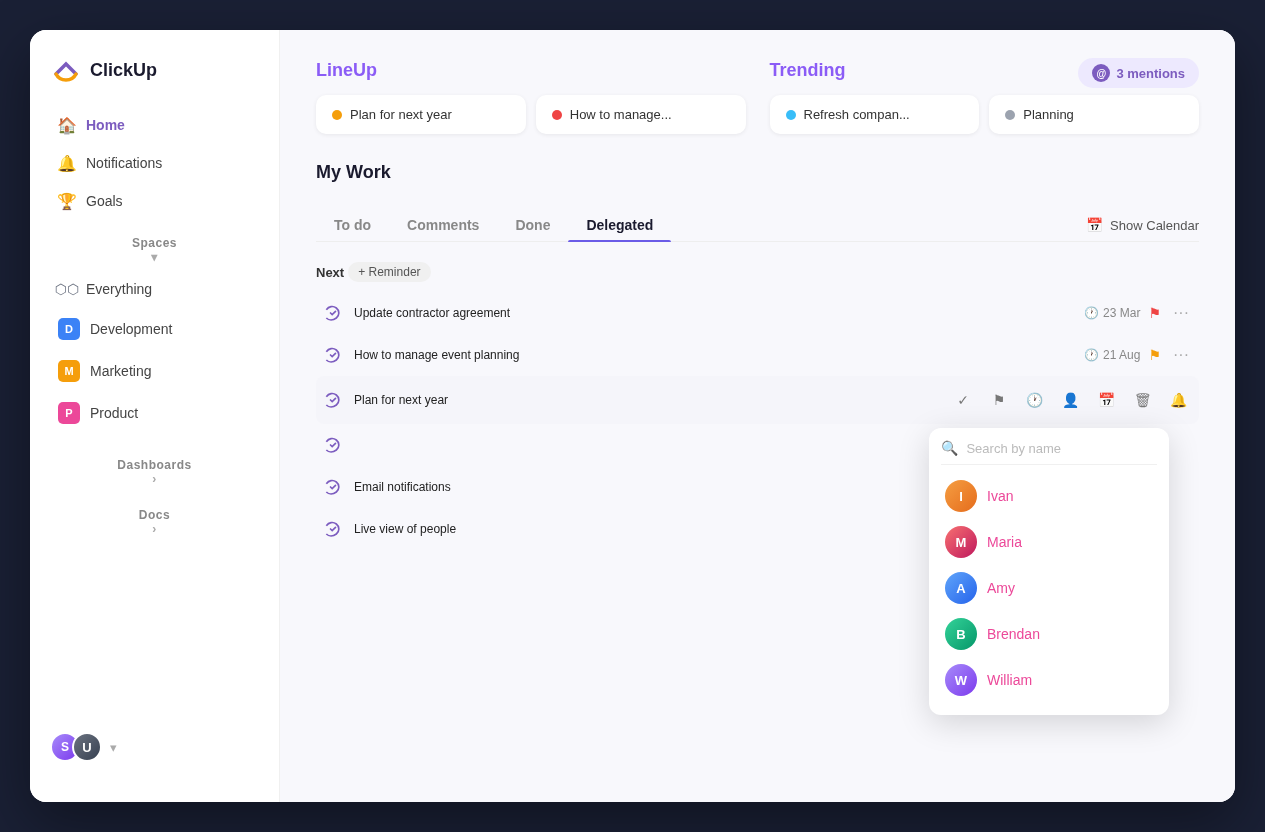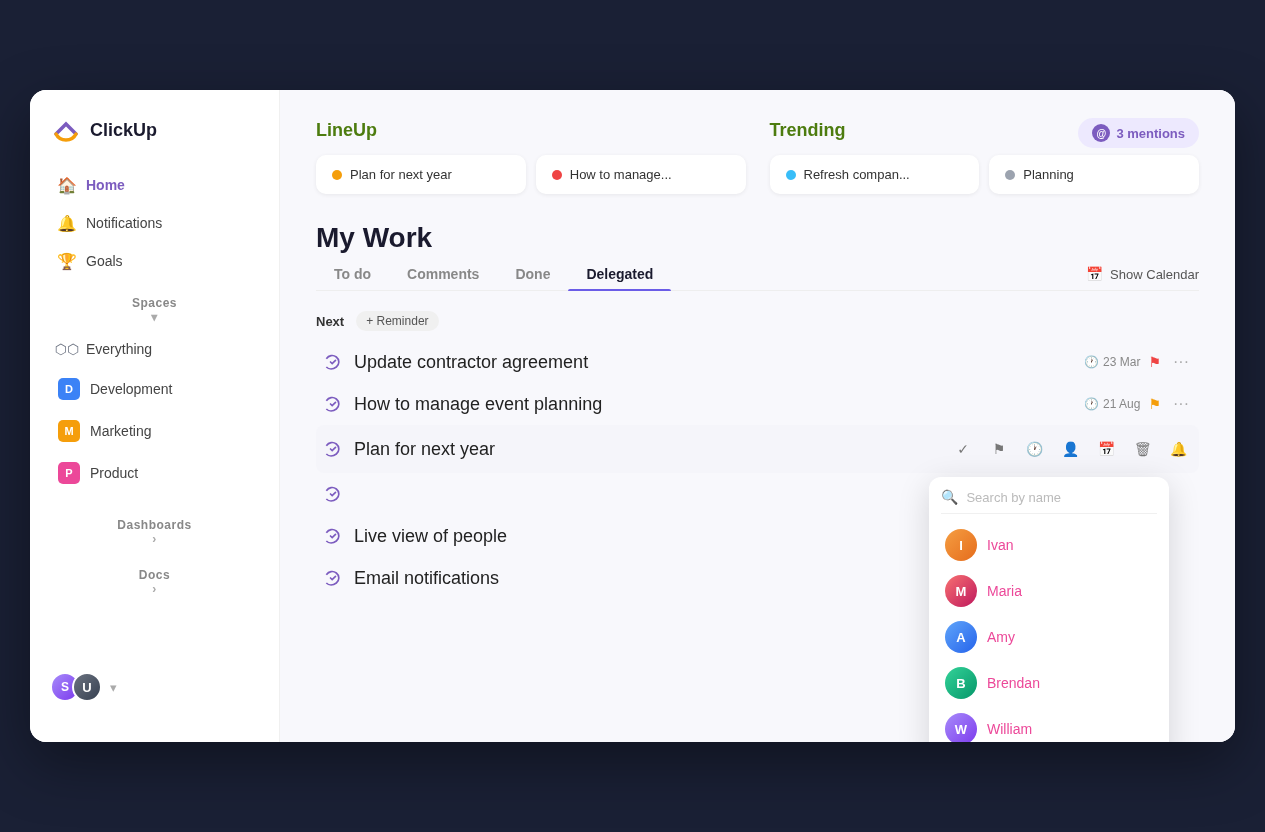--- a/index.html
+++ b/index.html
@@ -6,21 +6,21 @@
     body {
       background: #1a2035;
       display: flex;
       justify-content: center;
       align-items: center;
       min-height: 100vh;
       font-family: -apple-system, BlinkMacSystemFont, 'Segoe UI', sans-serif;
     }
     .app-container {
       width: 1205px;
-      height: 652px;
+      height: 772px;
       background: #fff;
       border-radius: 16px;
       display: flex;
       overflow: hidden;
       box-shadow: 0 20px 60px rgba(0,0,0,0.4);
     }
     
     .sidebar {
       width: 250px;
       min-width: 250px;
@@ -170,21 +170,21 @@
     .top-sections {
       display: flex;
       gap: 24px;
       margin-bottom: 28px;
     }
     .lineup-section { flex: 1; }
     .trending-section { flex: 1; }
     .section-title {
       font-size: 18px;
       font-weight: 700;
-      color: #4d7c0f;
+      color: #8b5cf6;
       margin-bottom: 14px;
     }
     .cards-row {
       display: flex;
       gap: 10px;
     }
     .task-card {
       background: #fff;
       border-radius: 10px;
       padding: 12px 16px;
@@ -199,24 +199,24 @@
     }
     .card-dot {
       width: 10px;
       height: 10px;
       border-radius: 50%;
       flex-shrink: 0;
     }
     
     .mywork-section {}
     .mywork-header {
-      font-size: 28px;
+      font-size: 18px;
       font-weight: 700;
       color: #1a1a2e;
-      margin-bottom: 4px;
+      margin-bottom: 26px;
     }
     .tabs {
       display: flex;
       gap: 0;
       border-bottom: 1px solid #eee;
       margin-bottom: 20px;
       align-items: center;
     }
     .tab {
       padding: 8px 18px;
@@ -251,21 +251,21 @@
     }
     
     .tasks-container {}
     .next-label {
       font-size: 13px;
       font-weight: 700;
       color: #333;
       margin-bottom: 10px;
       display: flex;
       align-items: center;
-      gap: 12px;
+      gap: 4px;
     }
     .reminder-badge {
       background: #f0f0f0;
       color: #555;
       border-radius: 12px;
       padding: 3px 10px;
       font-size: 12px;
       font-weight: 500;
       cursor: pointer;
     }
@@ -283,21 +283,21 @@
       width: 22px;
       height: 22px;
       flex-shrink: 0;
       display: flex;
       align-items: center;
       justify-content: center;
     }
     .task-icon svg { width: 20px; height: 20px; }
     .task-name {
       flex: 1;
-      font-size: 18px;
+      font-size: 12px;
       color: #222;
     }
     .task-meta {
       display: flex;
       align-items: center;
       gap: 8px;
       color: #888;
       font-size: 12px;
     }
     .task-date {
@@ -630,29 +630,29 @@
             </div>
           </div>
 
           <div class="task-row">
             <div class="task-icon">
               <svg viewBox="0 0 24 24" fill="none">
                   <path d="M4 8c3-4 8-5 12-2s4 9 0 12-9 3-12 0" stroke="#7c5cbf" stroke-width="2"></path>
                   <path d="M9 12l2 2 4-4" stroke="#7c5cbf" stroke-width="2" stroke-linecap="round"></path>
                 </svg>
             </div>
-            <span class="task-name">Live view of people</span>
+            <span class="task-name">Email notifications</span>
           </div>
 
           <div class="task-row">
             <div class="task-icon">
               <svg viewBox="0 0 24 24" fill="none">
                   <path d="M4 8c3-4 8-5 12-2s4 9 0 12-9 3-12 0" stroke="#7c5cbf" stroke-width="2"></path>
                   <path d="M9 12l2 2 4-4" stroke="#7c5cbf" stroke-width="2" stroke-linecap="round"></path>
                 </svg>
             </div>
-            <span class="task-name">Email notifications</span>
+            <span class="task-name">Live view of people</span>
           </div>
         </div>
       </div>
     </div>
   </div>
 </div>
 
 </body></html>

